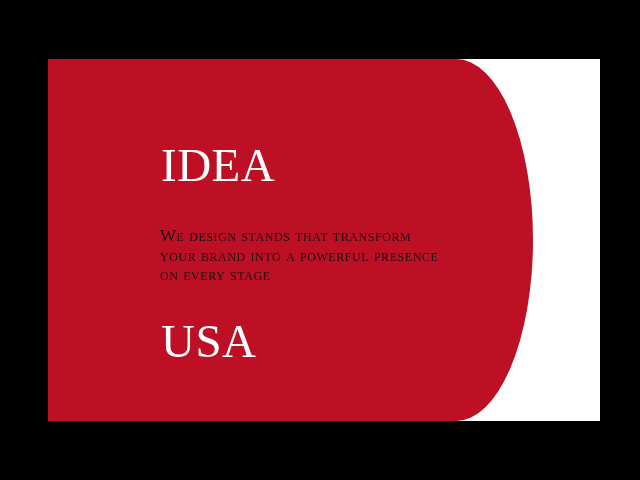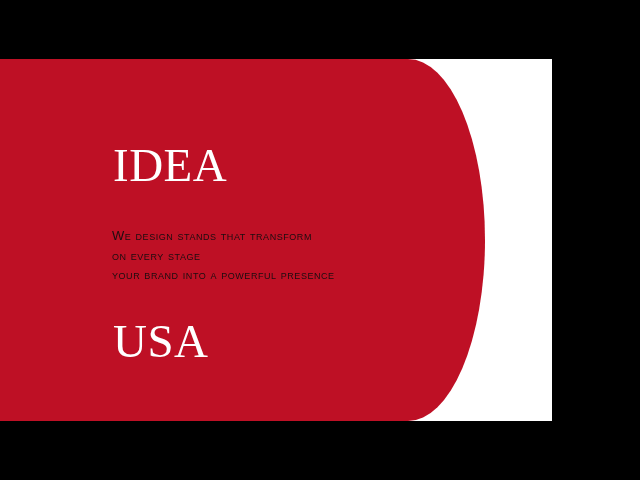--- a/index.html
+++ b/index.html
@@ -9,20 +9,21 @@
     background: #000000;
   }
 
   #stage {
     position: relative;
     width: 552px;
     height: 480px;
     overflow: hidden;
     background: #000000;
     font-family: "Liberation Serif", "DejaVu Serif", serif;
+    margin-left: 48px;
   }
 
   
   .bar {
     position: absolute;
     left: 0;
     width: 640px;
     background: #000000;
     z-index: 40;
   }
@@ -85,48 +86,48 @@
     font-family: "Liberation Serif", "DejaVu Serif", serif;
   }
   #headline-idea { top: 83px; left: 1px; }
   #headline-usa  { top: 259px; left: 1px; text-align: right; }
 
   #tagline {
     position: absolute;
     top: 167px;
     left: 0;
     color: #1b0d10;
-    font-size: 13px;
+    font-size: 17px;
     line-height: 19.5px;
     font-variant: small-caps;
     letter-spacing: 0.55px;
     white-space: nowrap;
-    font-family: Liberation Sans, sans-serif;
+    font-family: Liberation Serif, serif;
   }
   #tagline .tagline-line { display: block; }
 </style>
 </head>
 <body>
 
 <div id="stage">
 
   <div class="bar bar-top"></div>
 
   <div id="band">
 
     <div id="red-panel"></div>
 
     <div id="content">
 
       <div class="headline" id="headline-idea">IDEA</div>
 
       <div id="tagline">
         <span class="tagline-line">We design stands that transform</span>
+        <span class="tagline-line">your brand into a powerful presence</span>
         <span class="tagline-line">on every stage</span>
-        <span class="tagline-line">your brand into a powerful presence</span>
       </div>
 
       <div class="headline" id="headline-usa">USA</div>
 
     </div>
   </div>
 
   <div class="bar bar-bottom"></div>
 
 </div>

